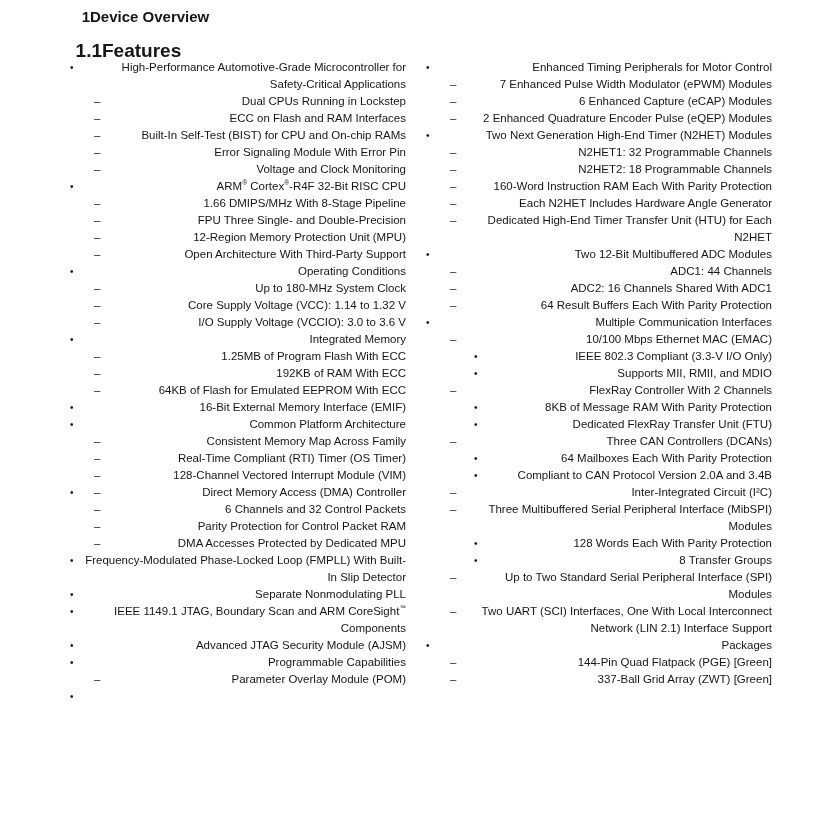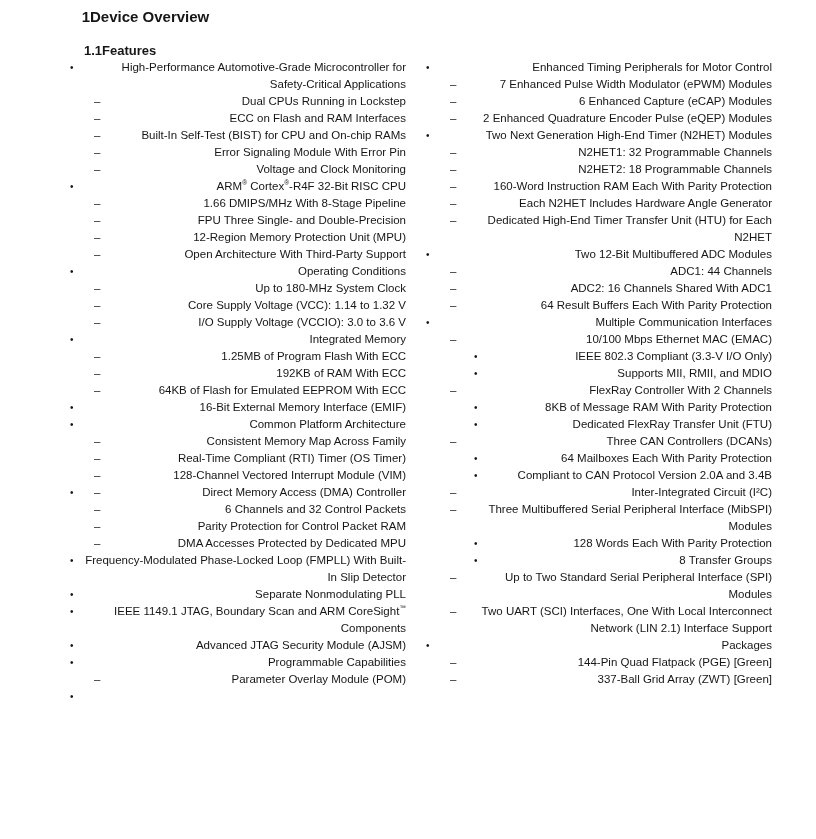--- a/index.html
+++ b/index.html
@@ -12,21 +12,21 @@
   .page { position: relative; width: 816px; height: 708px; overflow: hidden; text-align: right; }
 
   .h1 {
     position: absolute; left: 68px; top: 8px;
     font-size: 15px; font-weight: bold; line-height: 18px;
     white-space: nowrap;
   }
   .h1 .num { display: inline-block; min-width: 22px; }
   .h2 {
     position: absolute; left: 68px; top: 43px;
-    font-size: 13px; font-weight: bold; line-height: 16px;
+    font-size: 19px; font-weight: bold; line-height: 16px;
     white-space: nowrap;
   }
   .h2 .num { display: inline-block; min-width: 34px; }
 
   .columns { position: absolute; left: 68px; top: 59px; }
   .col { position: absolute; top: 0; font-size: 11.5px; line-height: 17px; }
   .col-left  { left: 0;     width: 338px; }
   .col-right { left: 356px; width: 348px; }
 
   .item { position: relative; }

